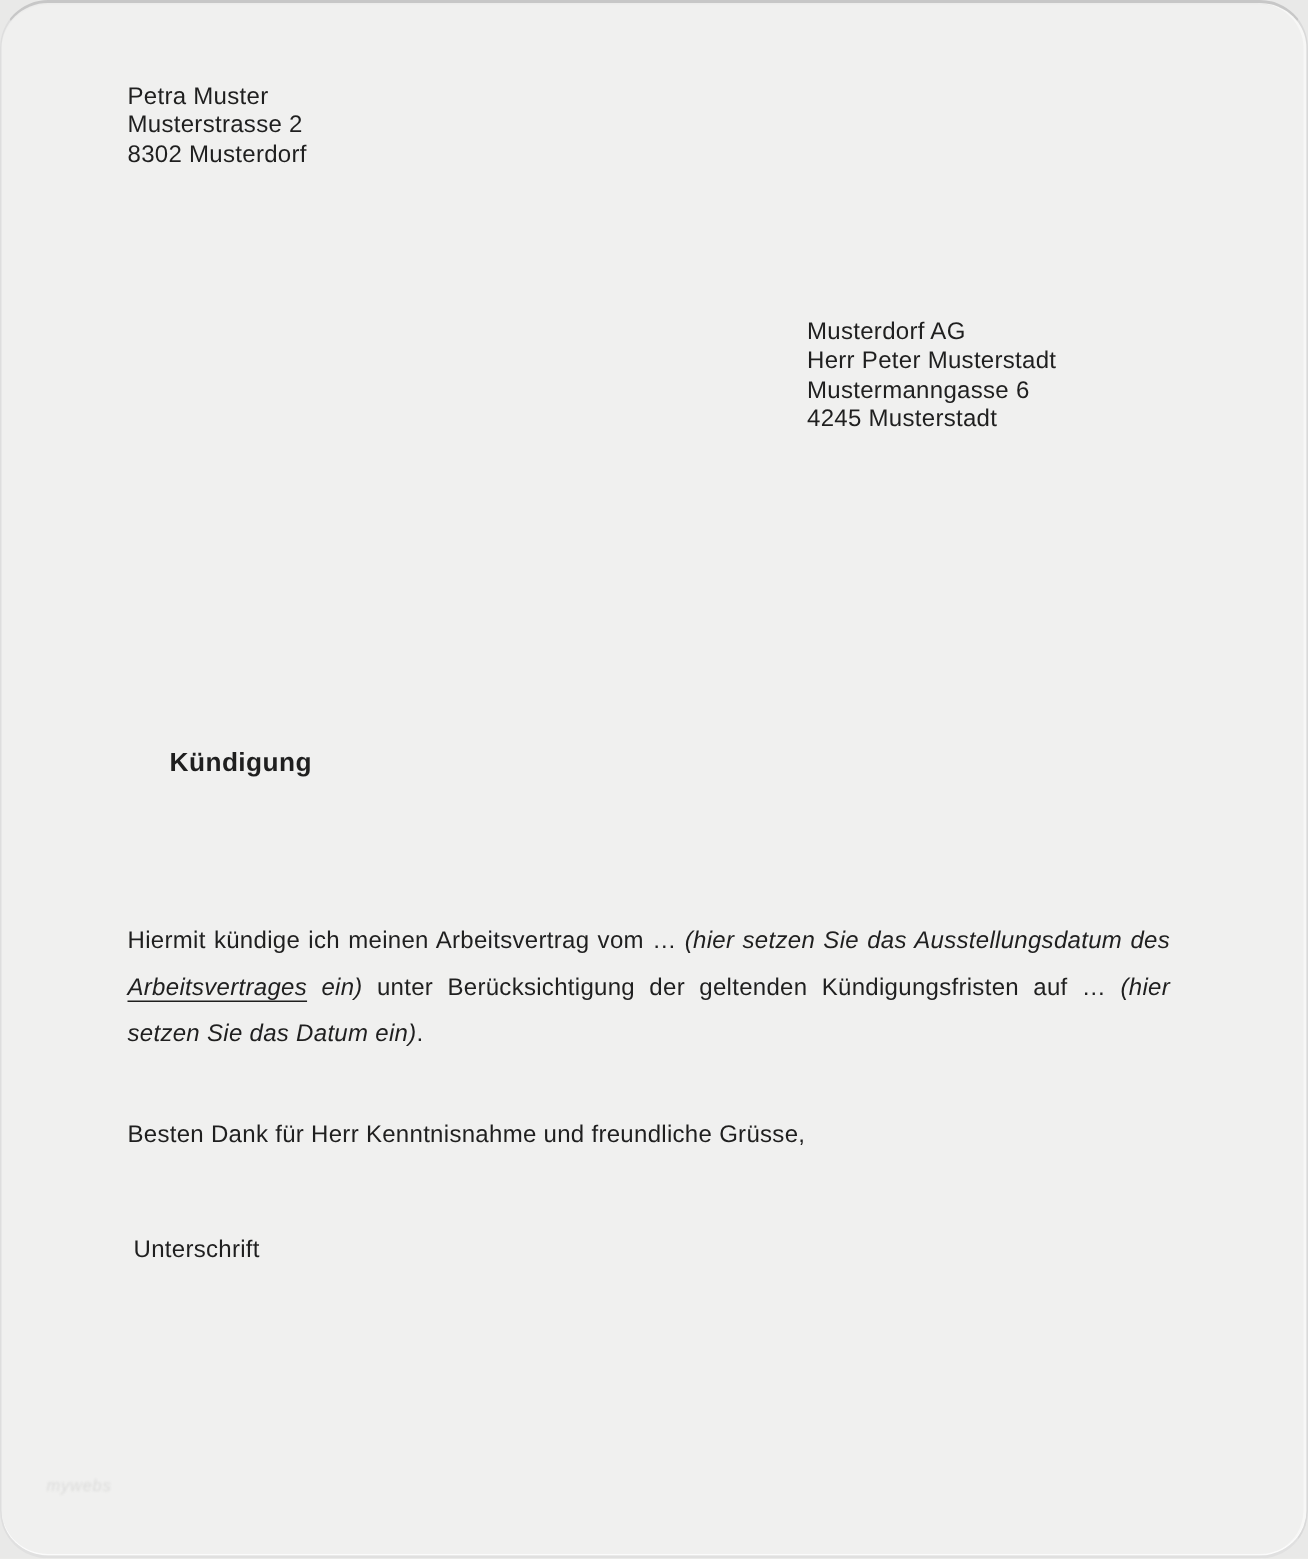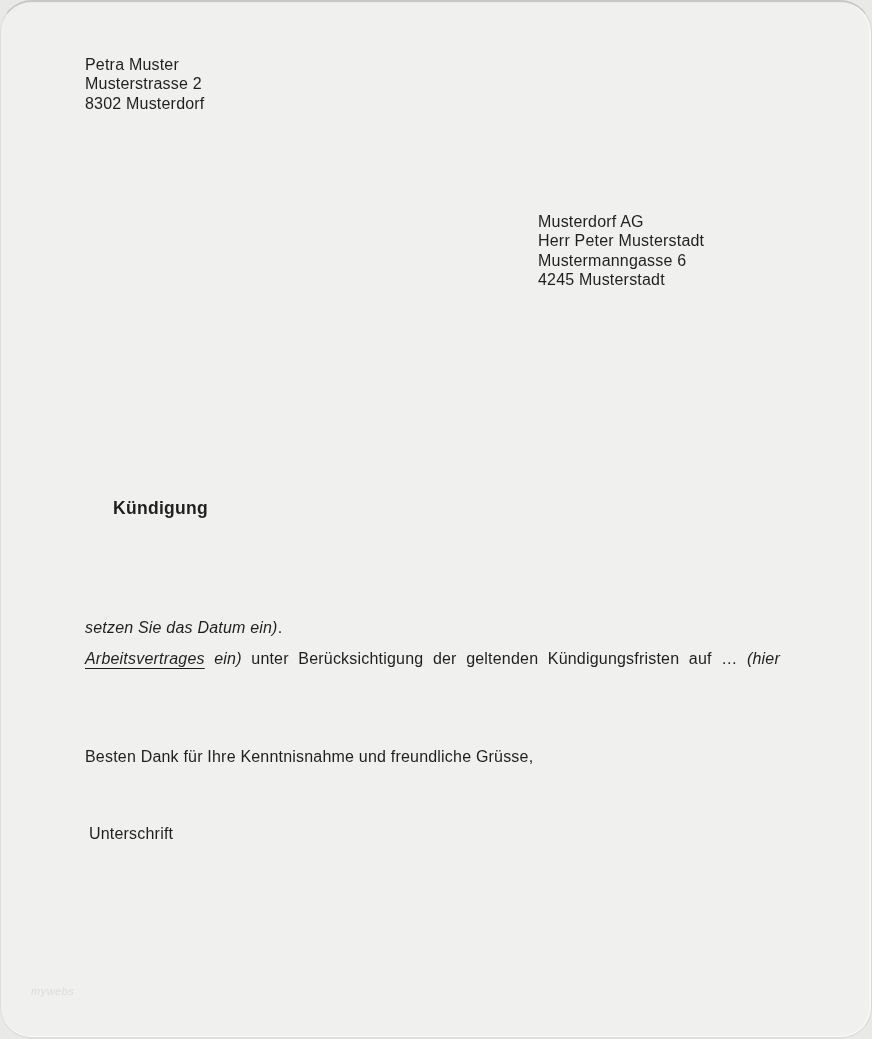--- a/index.html
+++ b/index.html
@@ -85,27 +85,30 @@
     <div class="addr-line">Herr Peter Musterstadt</div>
     <div class="addr-line">Mustermanngasse 6</div>
     <div class="addr-line">4245 Musterstadt</div>
   </div>
 
 
   <div class="abs subject" style="left:84px; top:496px;margin-left:28px;">Kündigung</div>
 
 
   <div class="abs body-par" style="left:84px; top:610px;">
-    <div class="body-line">
-      <span class="seg-italic">setzen Sie das Datum ein)</span><span class="seg-normal">.</span>
+    <div class="body-line justified">
+      <span class="seg-normal">Hiermit kündige ich meinen Arbeitsvertrag vom … </span><span class="seg-italic">(hier setzen Sie das Ausstellungsdatum des</span>
     </div>
     <div class="body-line justified">
       <span class="seg-italic-underline">Arbeitsvertrages</span><span class="seg-italic"> ein) </span><span class="seg-normal">unter Berücksichtigung der geltenden Kündigungsfristen auf … </span><span class="seg-italic">(hier</span>
     </div>
+    <div class="body-line">
+      <span class="seg-italic">setzen Sie das Datum ein)</span><span class="seg-normal">.</span>
+    </div>
   </div>
 
-  <div class="abs single-line" style="left:84px; top:746px;">Besten Dank für Ihre Kenntnisnahme und freundliche Grüsse,</div>
+  <div class="abs single-line" style="left:84px; top:746px;">Besten Dank für Herr Kenntnisnahme und freundliche Grüsse,</div>
 
   <div class="abs single-line" style="left:88px; top:823px;">Unterschrift</div>
 
   <div class="abs watermark" style="left:30px; top:983px;">mywebs</div>
 
 </div>
 
 </body></html>

